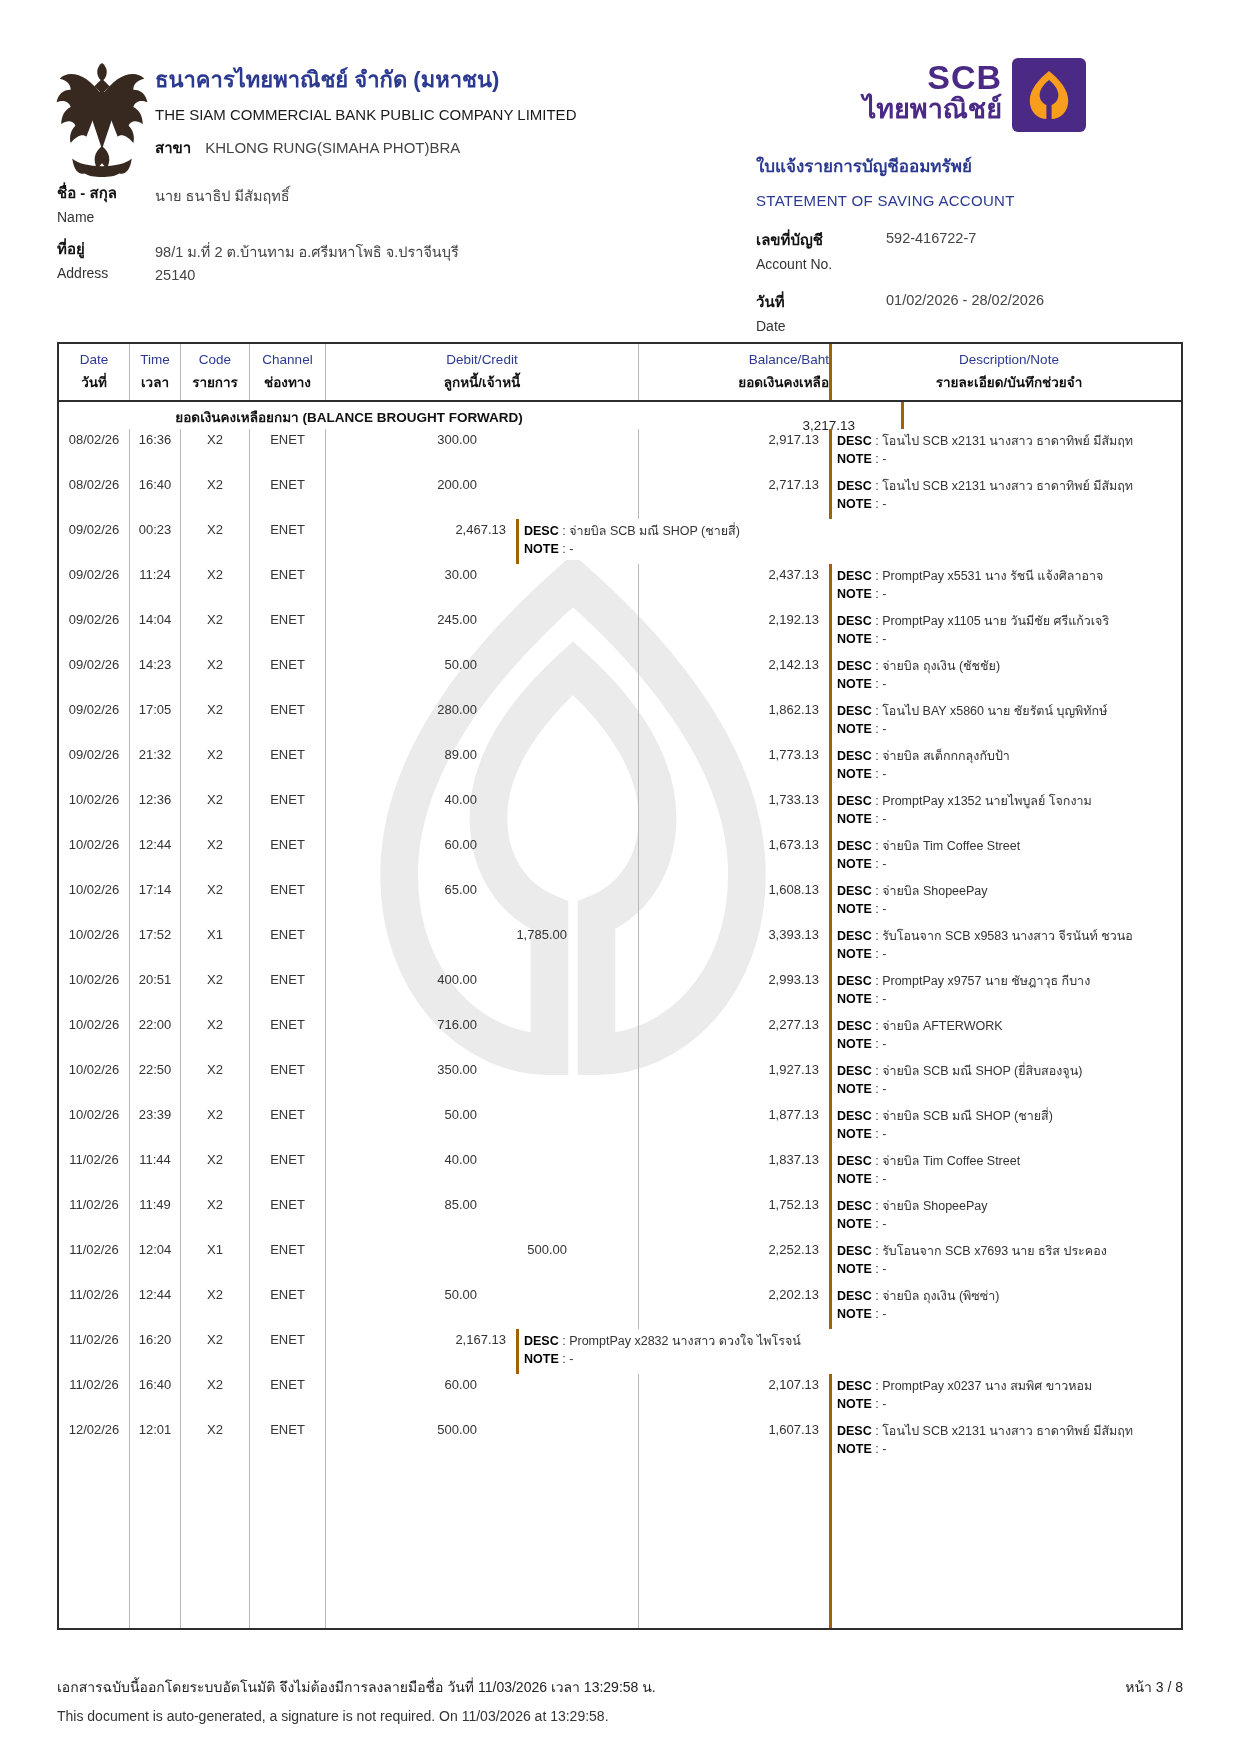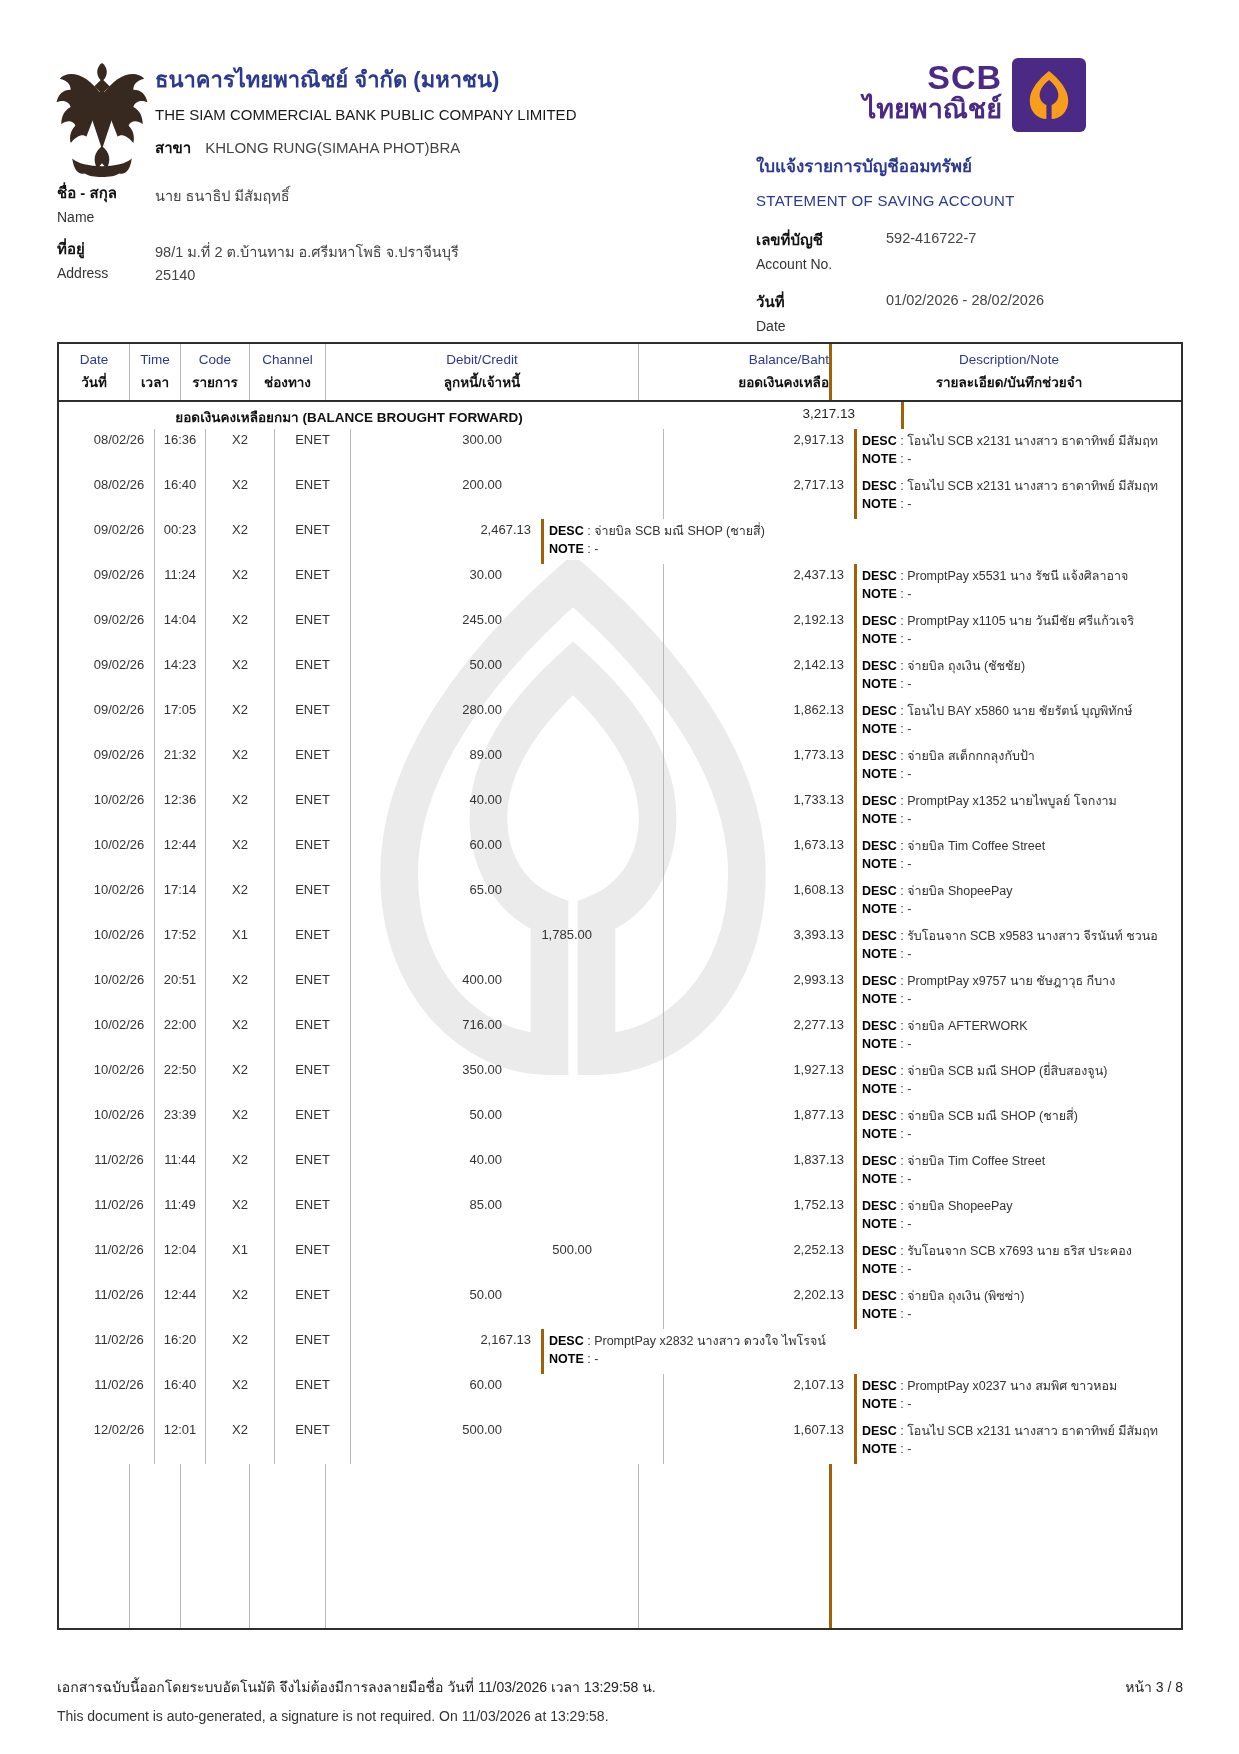--- a/index.html
+++ b/index.html
@@ -33,21 +33,21 @@
   .c-date{width:71px;}
   .c-time{width:51px;}
   .c-code{width:69px;}
   .c-channel{width:76px;}
   .c-debit{width:313px;position:relative;}
   .c-balance{width:190px;text-align:right;padding-right:10px;}
   .c-desc{flex:1;border-left:3px solid #a16207;padding-left:5px;}
   .vlite{border-right:1px solid #b8b8b8;}
   .bfrow{display:flex;height:27px;font-size:13.5px;gap:36px;}
   .bf-label{width:580px;text-align:center;font-weight:bold;color:#111;padding-top:4px;}
-  .trow{display:flex;height:45px;font-size:13px;color:#333;padding-left:25px;}
+  .trow{display:flex;height:45px;font-size:13px;color:#333;}
   .trow .cell{padding-top:3px;text-align:center;}
   .trow .c-balance{text-align:right;}
   .trow .c-desc{text-align:left;}
   .debit-val{position:absolute;left:0;top:3px;width:151px;text-align:right;display:block;}
   .credit-val{position:absolute;left:0;top:3px;width:241px;text-align:right;display:block;}
   .desc-line{font-size:12.5px;line-height:18px;color:#333;white-space:nowrap;}
   .desc-line b{color:#000;}
   .fill-row{display:flex;flex:1;}
   .fill-row .cell{height:100%;}
   
@@ -156,21 +156,21 @@
         <span class="h-th">ยอดเงินคงเหลือ</span>
       </div>
       <div class="cell c-desc" style="display:flex;flex-direction:column;justify-content:center;align-items:center">
         <span class="h-en">Description/Note</span>
         <span class="h-th">รายละเอียด/บันทึกช่วยจำ</span>
       </div>
     </div>
 
     <div class="bfrow">
       <div class="bf-label">ยอดเงินคงเหลือยกมา (BALANCE BROUGHT FORWARD)</div>
-      <div class="cell c-balance" style="padding-top:4px">3,217.13</div>
+      <div class="cell c-balance" style="padding-top:16px">3,217.13</div>
       <div class="cell c-desc"></div>
     </div>
 
     <div id="tbody">
   <div class="trow">
     <div class="cell c-date vlite">08/02/26</div>
     <div class="cell c-time vlite">16:36</div>
     <div class="cell c-code vlite">X2</div>
     <div class="cell c-channel vlite">ENET</div>
     <div class="cell c-debit vlite">

